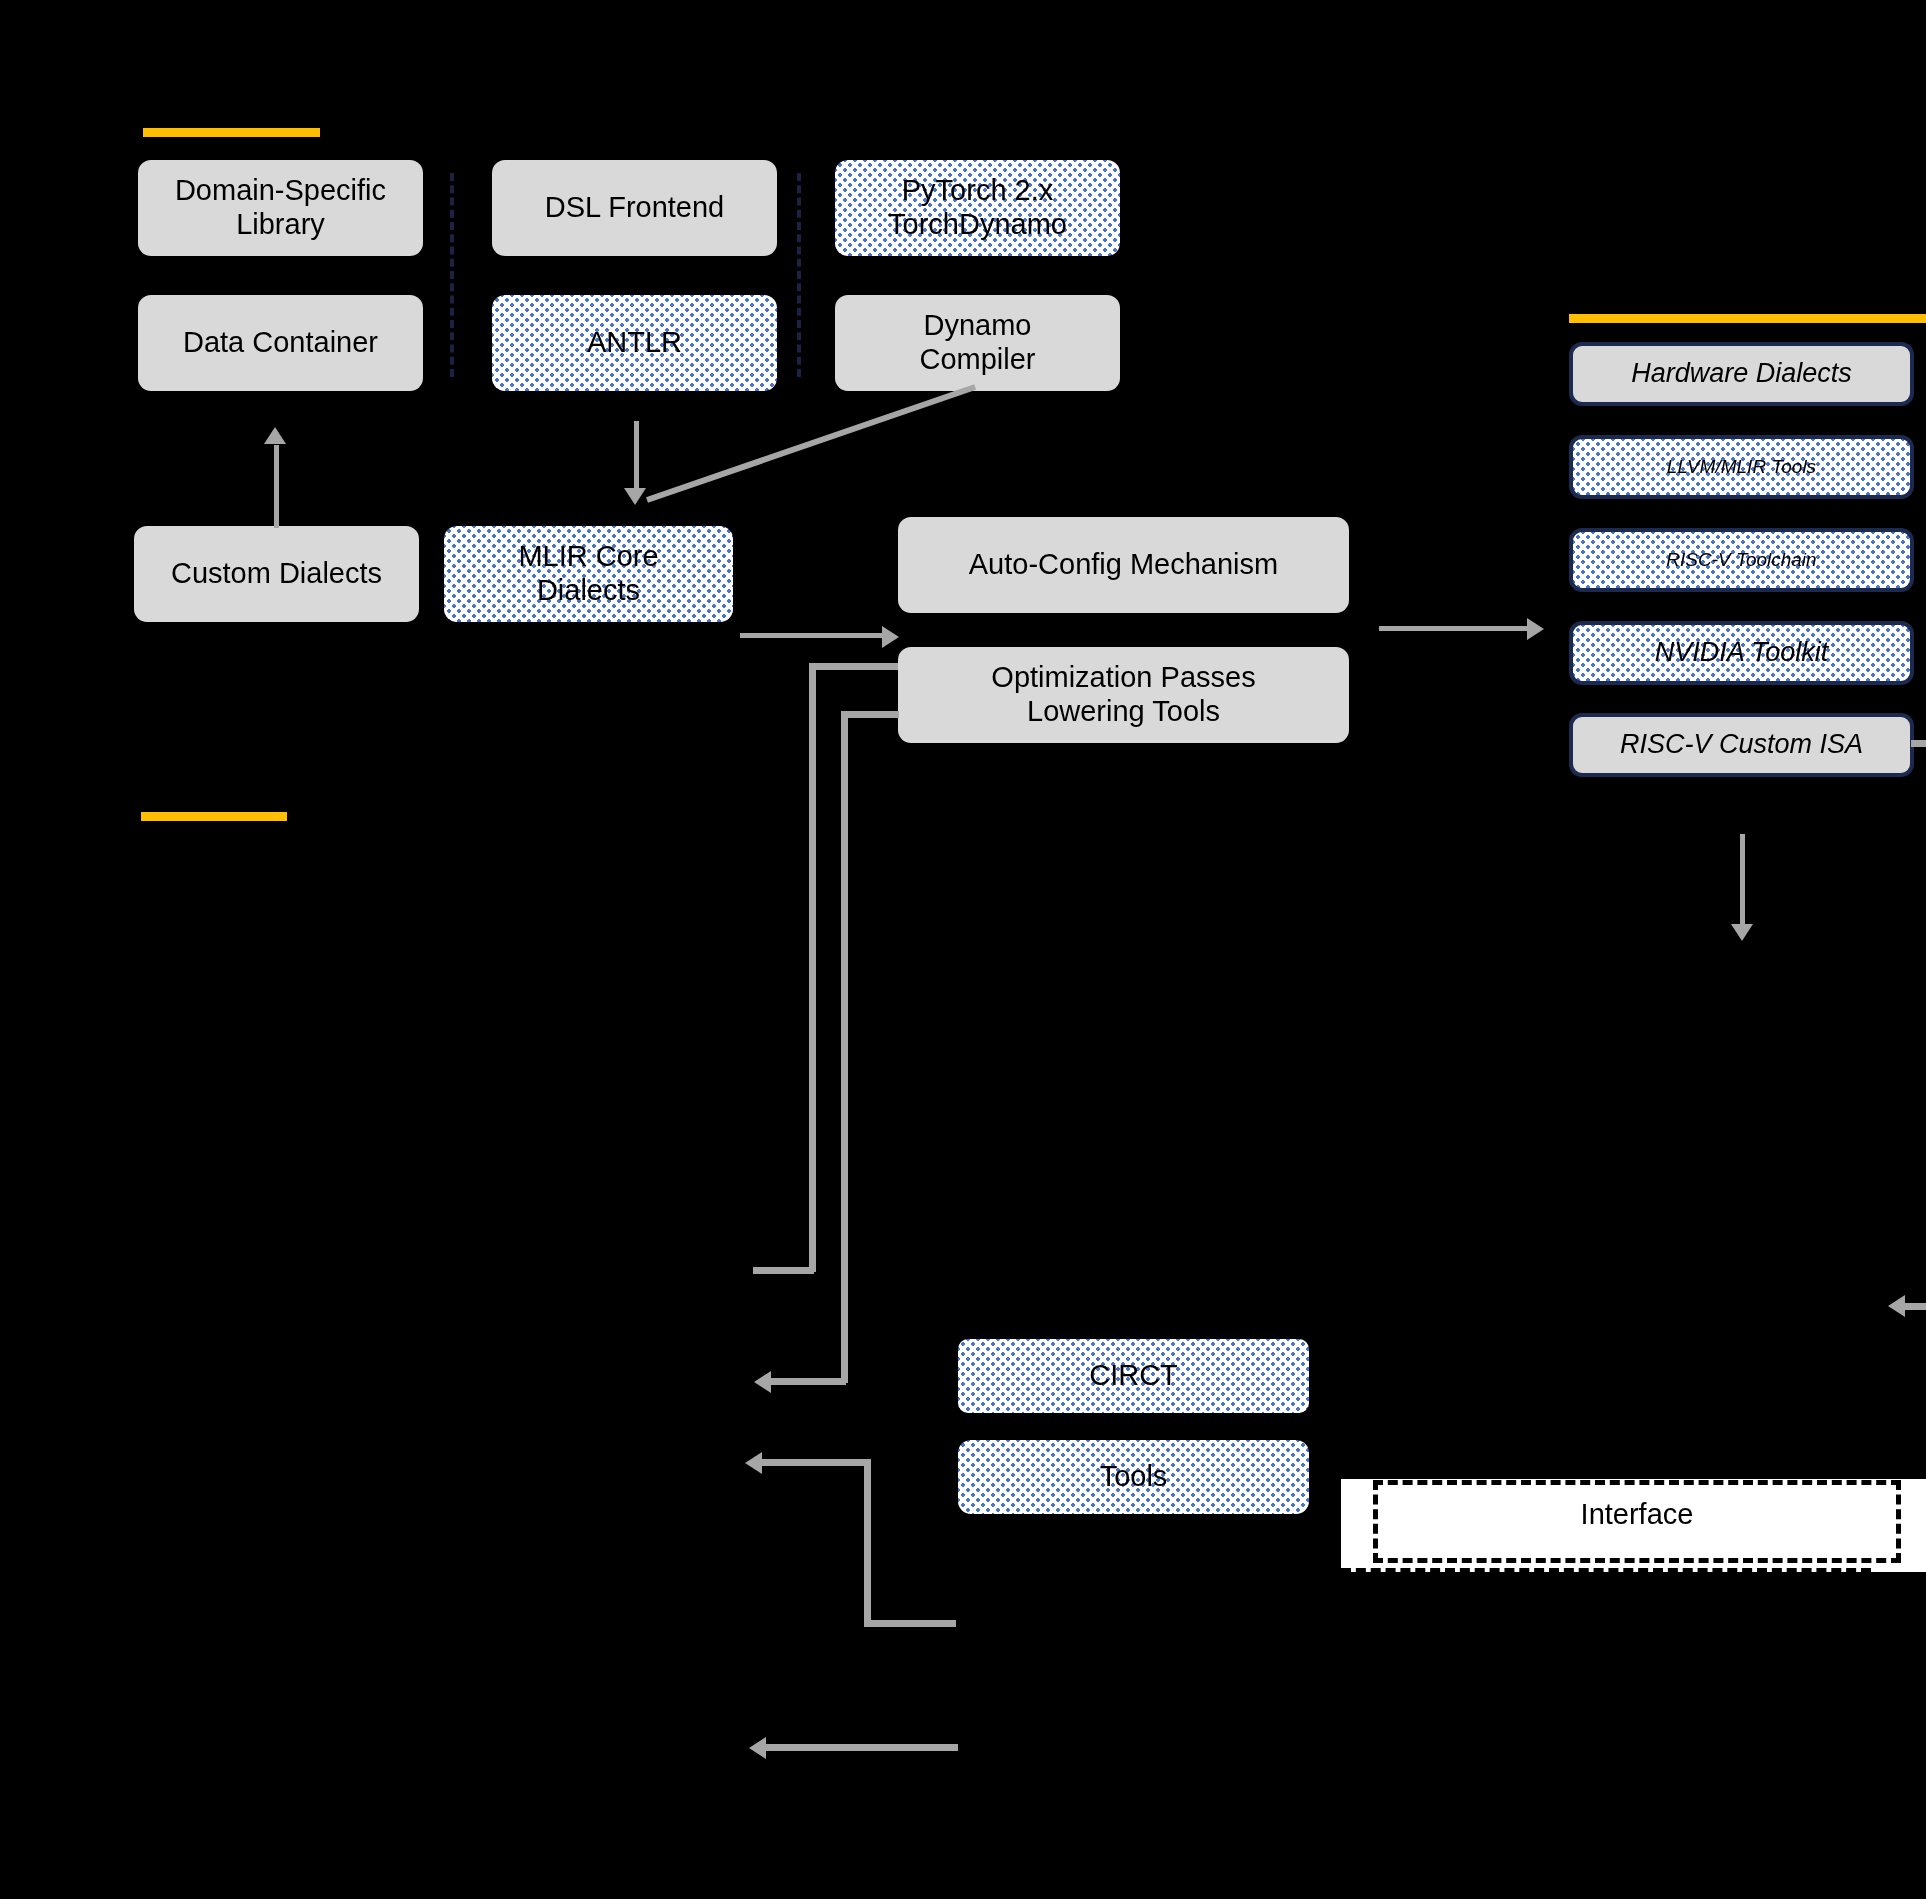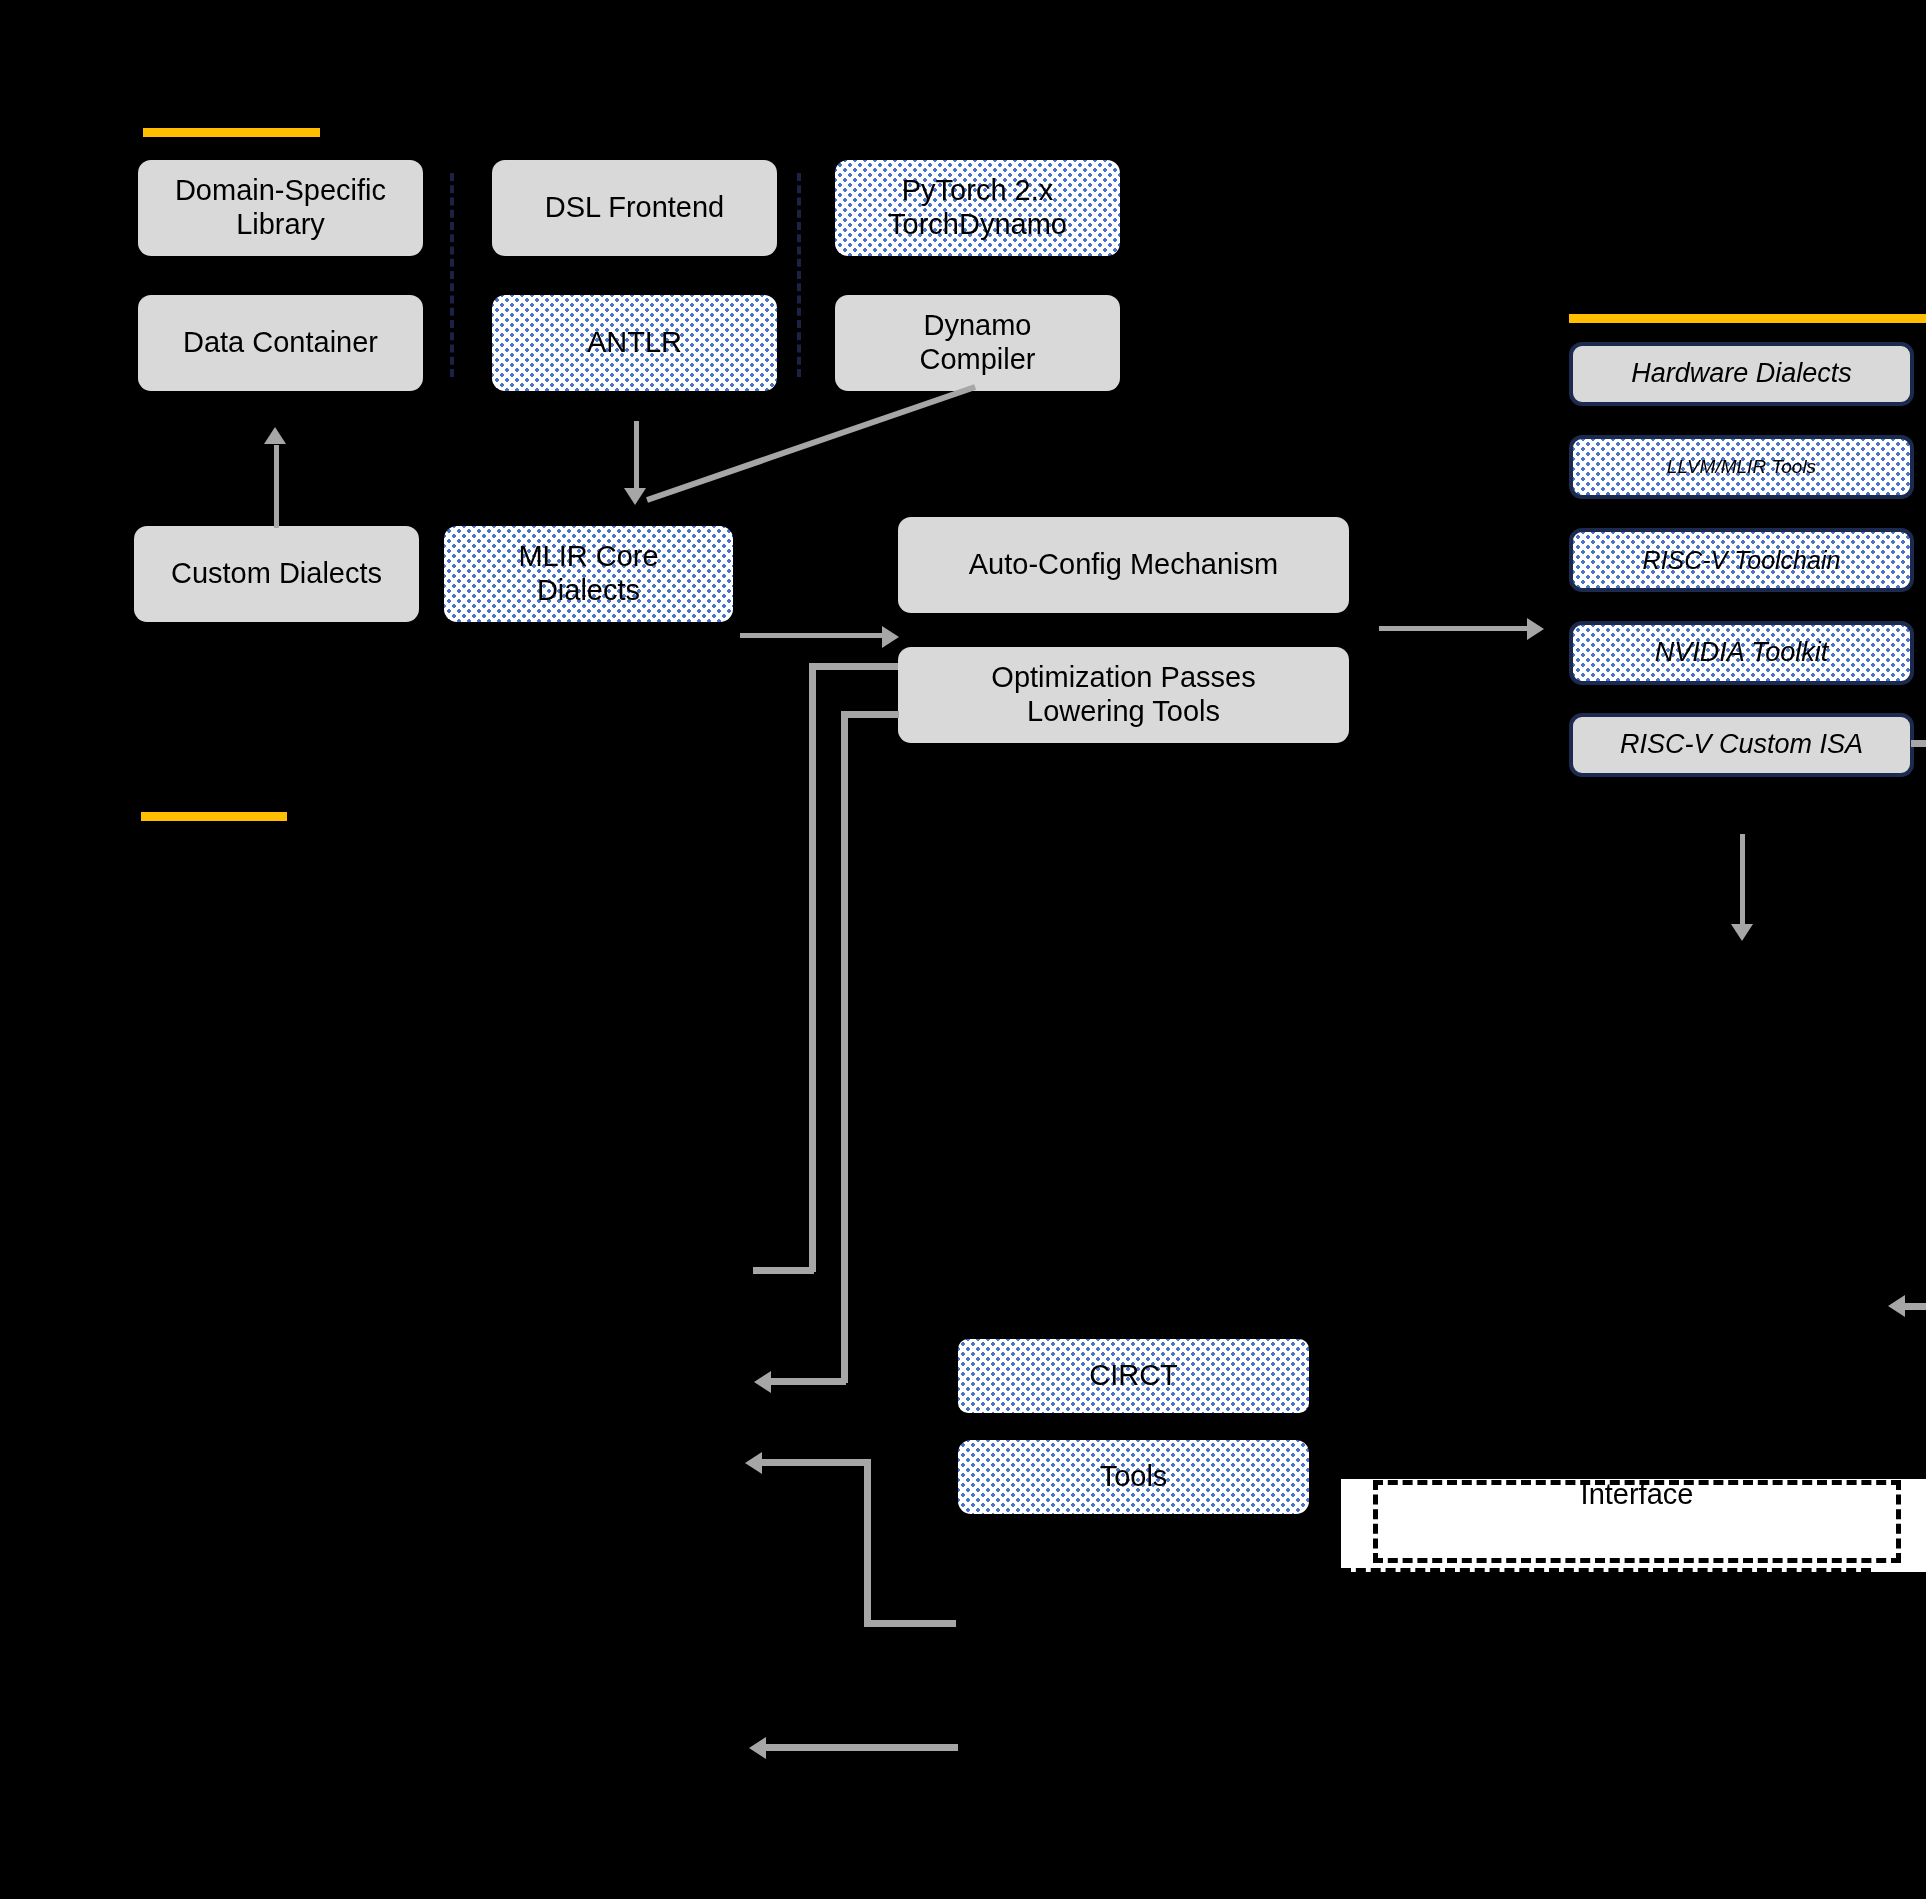--- a/index.html
+++ b/index.html
@@ -52,21 +52,21 @@
   .ah-r{border-top:11.6px solid transparent;border-bottom:11.6px solid transparent;border-left:17.7px solid #a6a6a6;}
   .ah-l{border-top:11.6px solid transparent;border-bottom:11.6px solid transparent;border-right:17.7px solid #a6a6a6;}
   .ah-u{border-left:11.6px solid transparent;border-right:11.6px solid transparent;border-bottom:17.7px solid #a6a6a6;}
   .ah-d{border-left:11.6px solid transparent;border-right:11.6px solid transparent;border-top:17.7px solid #a6a6a6;}
 
   .diag{position:absolute;background:#a6a6a6;transform-origin:0 50%;height:5.8px;}
 
   
   .iface-white{position:absolute;background:#ffffff;}
   .iface-dash{position:absolute;box-sizing:border-box;border:5px dashed #000;background:transparent;}
-  .iface-label{position:absolute;color:#000;font-size:29px;white-space:nowrap;text-align:center;}
+  .iface-label{position:absolute;color:#000;font-size:29px;white-space:nowrap;text-align:center;margin-top:20px;}
 </style>
 </head>
 <body>
 
 <div id="stage">
 
   <div class="yrule" style="left:143px;top:128px;width:177px;height:8.5px;"></div>
   <div class="yrule" style="left:141px;top:812px;width:146px;height:8.5px;"></div>
   <div class="yrule" style="left:1569px;top:314px;width:358px;height:8.5px;"></div>
 
@@ -95,21 +95,21 @@
 
   <div class="node fill-solid b-none" style="left:898px;top:517px;width:451px;height:96px;">Auto-Config Mechanism</div>
 
   <div class="node fill-solid b-none" style="left:898px;top:647px;width:451px;height:96px;">Optimization Passes
 Lowering Tools</div>
 
   <div class="node fill-solid b-navy" style="left:1569px;top:342px;width:345px;height:64px;font-size:27px;">Hardware Dialects</div>
 
   <div class="node fill-dots b-navy" style="left:1569px;top:435px;width:345px;height:64px;font-size:19px;">LLVM/MLIR Tools</div>
 
-  <div class="node fill-dots b-navy" style="left:1569px;top:528px;width:345px;height:64px;font-size:25px;">RISC-V Toolchain</div>
+  <div class="node fill-dots b-navy" style="left:1569px;top:528px;width:345px;height:64px;font-size:19px;">RISC-V Toolchain</div>
 
   <div class="node fill-solid b-navy" style="left:1569px;top:713px;width:345px;height:64px;font-size:27px;">RISC-V Custom ISA</div>
 
   <div class="node fill-dots b-navy" style="left:1569px;top:621px;width:345px;height:64px;font-size:27px;">NVIDIA Toolkit</div>
 
   <div class="node fill-dots b-none" style="left:958px;top:1339px;width:351px;height:74px;border-radius:10px;">CIRCT</div>
 
   <div class="node fill-dots b-none" style="left:958px;top:1440px;width:351px;height:74px;">Tools</div>
 
   <div class="iface-white" style="left:1341px;top:1479px;width:586px;height:73px;"></div>

